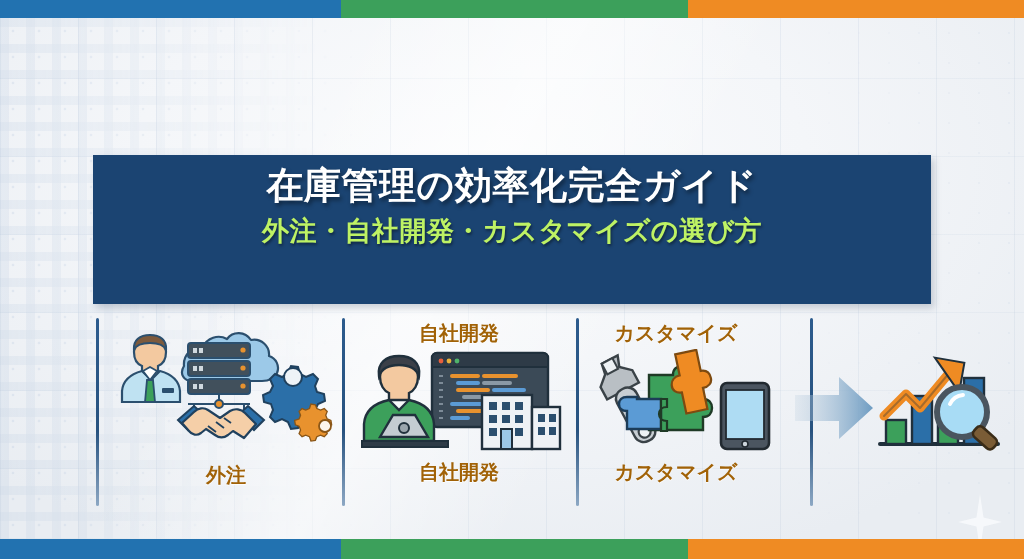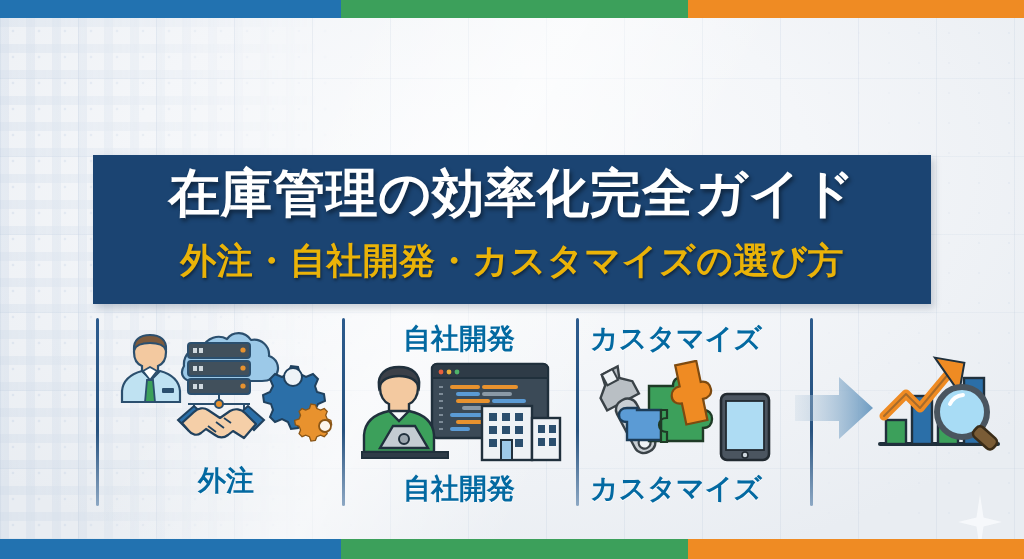--- a/index.html
+++ b/index.html
@@ -67,42 +67,42 @@
 
   
   .title-box{
     position:absolute;left:93px;top:155px;width:838px;height:149px;
     background:#1b4472;
     box-shadow:3px 4px 7px rgba(40,60,85,.22);
     display:flex;flex-direction:column;align-items:center;justify-content:flex-start;
   }
   .title-main{
     margin-top:11px;
-    font-size:52px;line-height:1.06;font-weight:bold;color:#ffffff;
+    font-size:37px;line-height:1.06;font-weight:bold;color:#ffffff;
     letter-spacing:.5px;white-space:nowrap;
     text-shadow:2px 3px 4px rgba(0,0,0,.45);
   }
   .title-sub{
-    margin-top:20px;
-    font-size:36px;line-height:1.1;font-weight:bold;color:#eab308;
+    margin-top:12px;
+    font-size:27px;line-height:1.1;font-weight:bold;color:#bef264;
     letter-spacing:.5px;white-space:nowrap;
     text-shadow:1px 2px 3px rgba(0,0,0,.45);
   }
 
   
   .divider{
     position:absolute;width:3px;top:318px;height:188px;
     background:linear-gradient(to bottom, #2c5b8d 0%, #27527f 60%, #8da8c4 100%);
     border-radius:2px;
   }
 
   
   .col{position:absolute;display:flex;flex-direction:column;align-items:center;}
   .col-label{
-    font-size:28px;font-weight:bold;color:#0369a1;white-space:nowrap;
+    font-size:20px;font-weight:bold;color:#a16207;white-space:nowrap;
     text-shadow:0 1px 1px rgba(255,255,255,.85);
   }
   .col-label.top{margin-bottom:2px;}
   .col-label.bottom{margin-top:2px;}
   .art{position:relative;}
 
   
   .arrow-wrap{position:absolute;left:795px;top:375px;width:78px;height:66px;}
 
   

